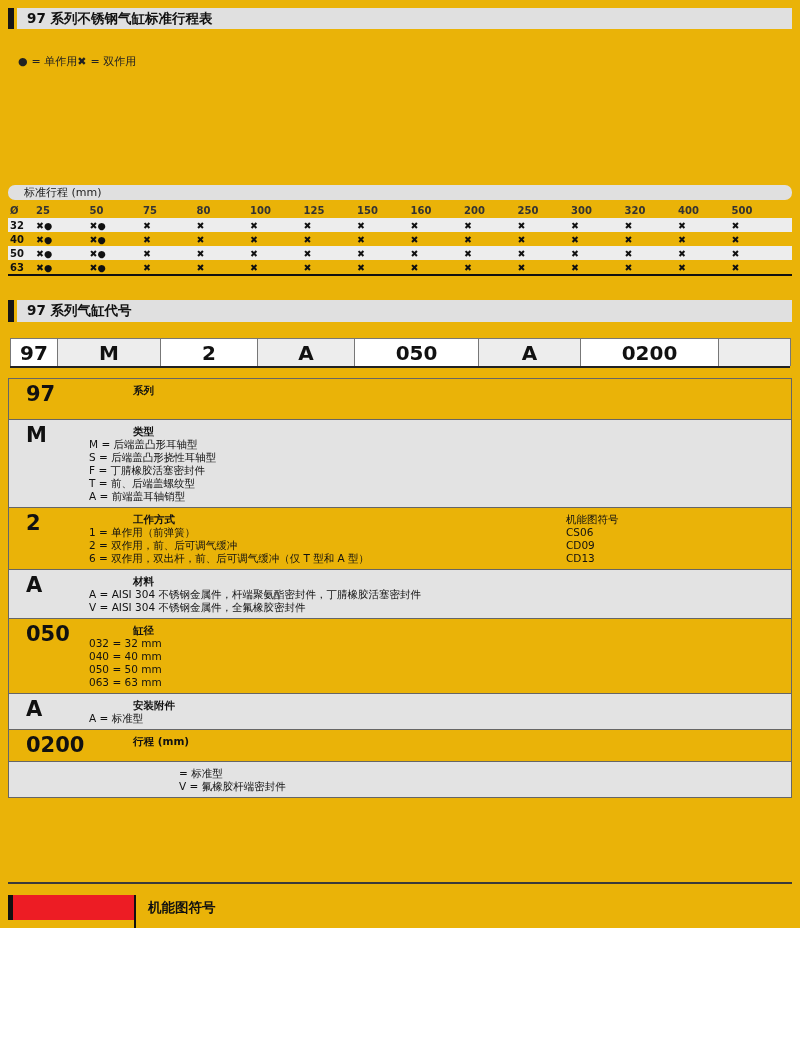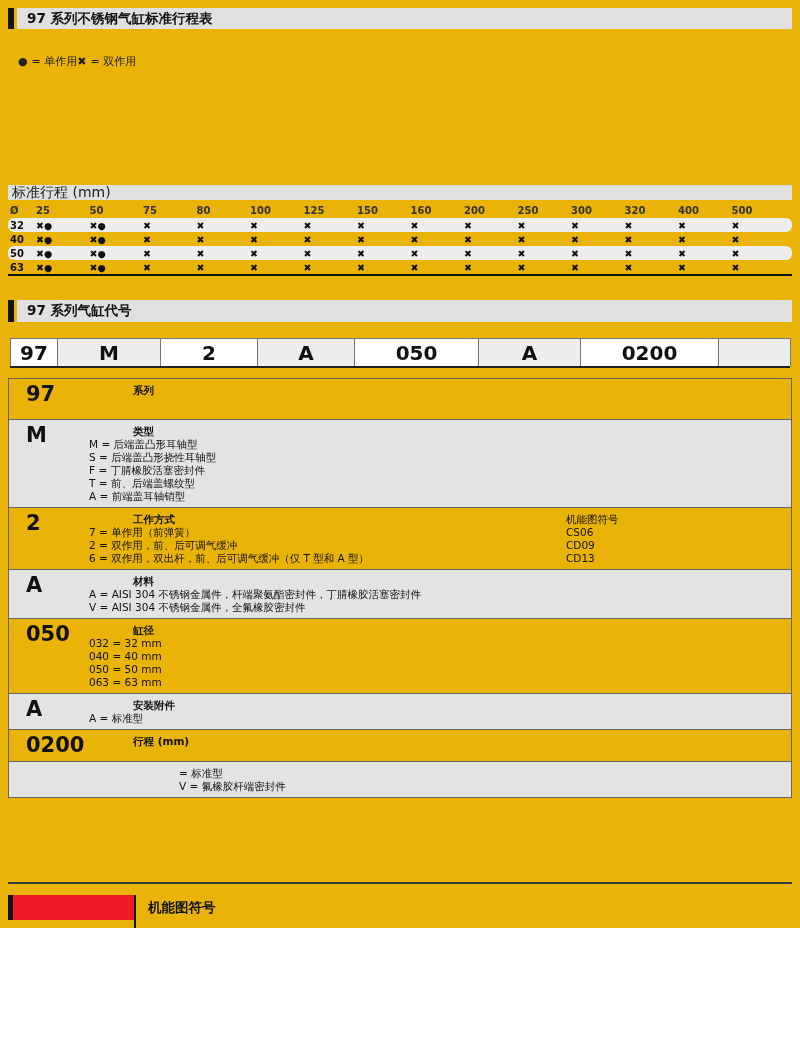--- a/index.html
+++ b/index.html
@@ -14,25 +14,25 @@
   #secbar1 { top:8px; height:21px; }
   #secbar2 { top:300px; height:22px; }
 
   
   #legend { position:absolute; top:54px; left:18px; display:flex; 
             font-size:11px; color:#222; }
   #legend .sym { font-weight:bold; margin-right:4px; }
 
   
   #stroke-table { position:absolute; top:185px; left:8px; right:8px; }
-  #stroke-title { background:#e0e0e0; height:15px; font-size:14px; line-height:15px;
-                  padding-left:4px; color:#222; margin-bottom:2px; }
+  #stroke-title { background:#e0e0e0; height:15px; font-size:11px; line-height:15px;
+                  padding-left:16px; color:#222; margin-bottom:2px;border-radius:7px; }
   .srow { display:grid; grid-template-columns:26px repeat(14,53.5px) 1fr; align-items:center; }
   .srow.head { height:16px; font-size:10px; font-weight:600; color:#333; }
-  .srow.data { height:14px; font-size:9.5px;border-radius:6px; }
+  .srow.data { height:14px; font-size:9.5px; }
   .srow.data .bore { font-weight:bold; font-size:10px; }
   .srow.data .mark { font-weight:bold; letter-spacing:0px; }
   .srow.stripe { background:#ededed; }
   #stroke-body { border-bottom:2.5px solid #111; }
   .srow > div { padding-left:2px; }
 
   
   #code-bar { position:absolute; top:338px; left:10px; right:10px; height:30px;
               display:flex; border-bottom:2px solid #222; }
   #code-bar .cc { border:1px solid #777; border-bottom:none; display:flex; align-items:center;
@@ -215,21 +215,21 @@
         <div>F = 丁腈橡胶活塞密封件</div>
         <div>T = 前、后端盖螺纹型</div>
         <div>A = 前端盖耳轴销型</div>
       </div>
     </div>
 
     <div class="erow">
       <div class="ecode">2</div>
       <div class="edesc">
         <div class="etitle">工作方式</div>
-        <div>7 = 单作用（前弹簧）</div>
+        <div>1 = 单作用（前弹簧）</div>
         <div>2 = 双作用，前、后可调气缓冲</div>
         <div>6 = 双作用，双出杆，前、后可调气缓冲（仅 T 型和 A 型）</div>
       </div>
       <div class="eside">
         <div>机能图符号</div>
         <div>CS06</div>
         <div>CD09</div>
         <div>CD13</div>
       </div>
     </div>

